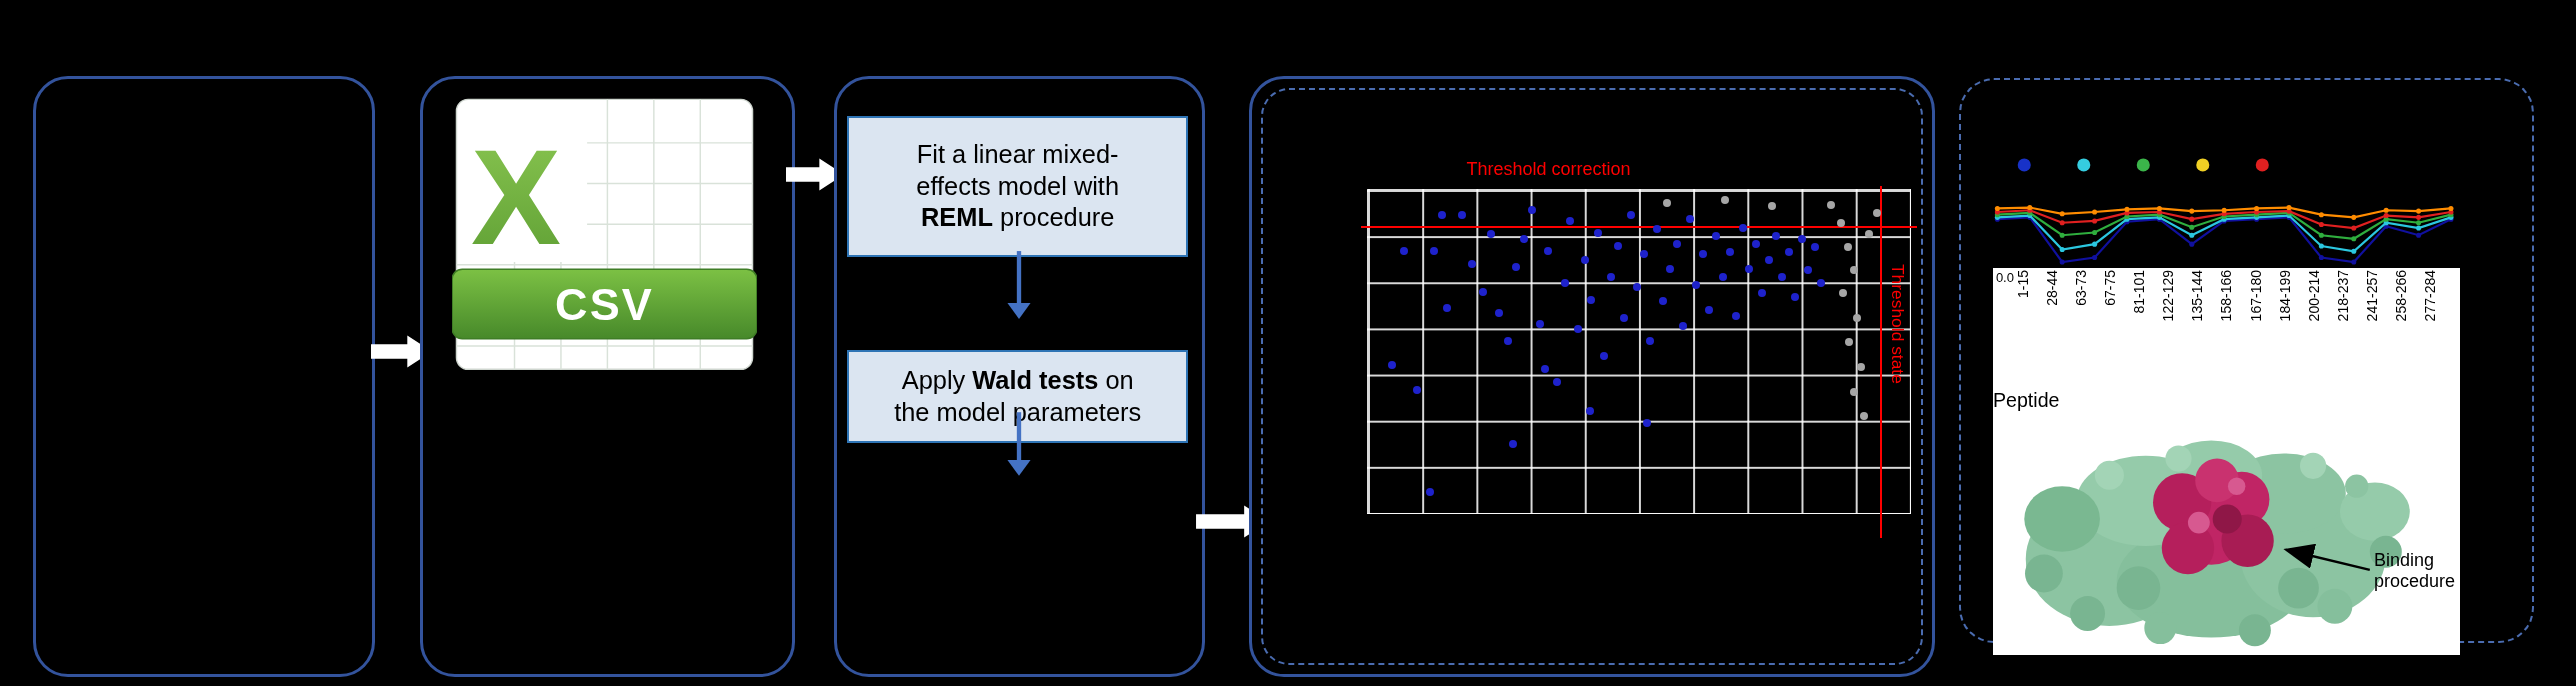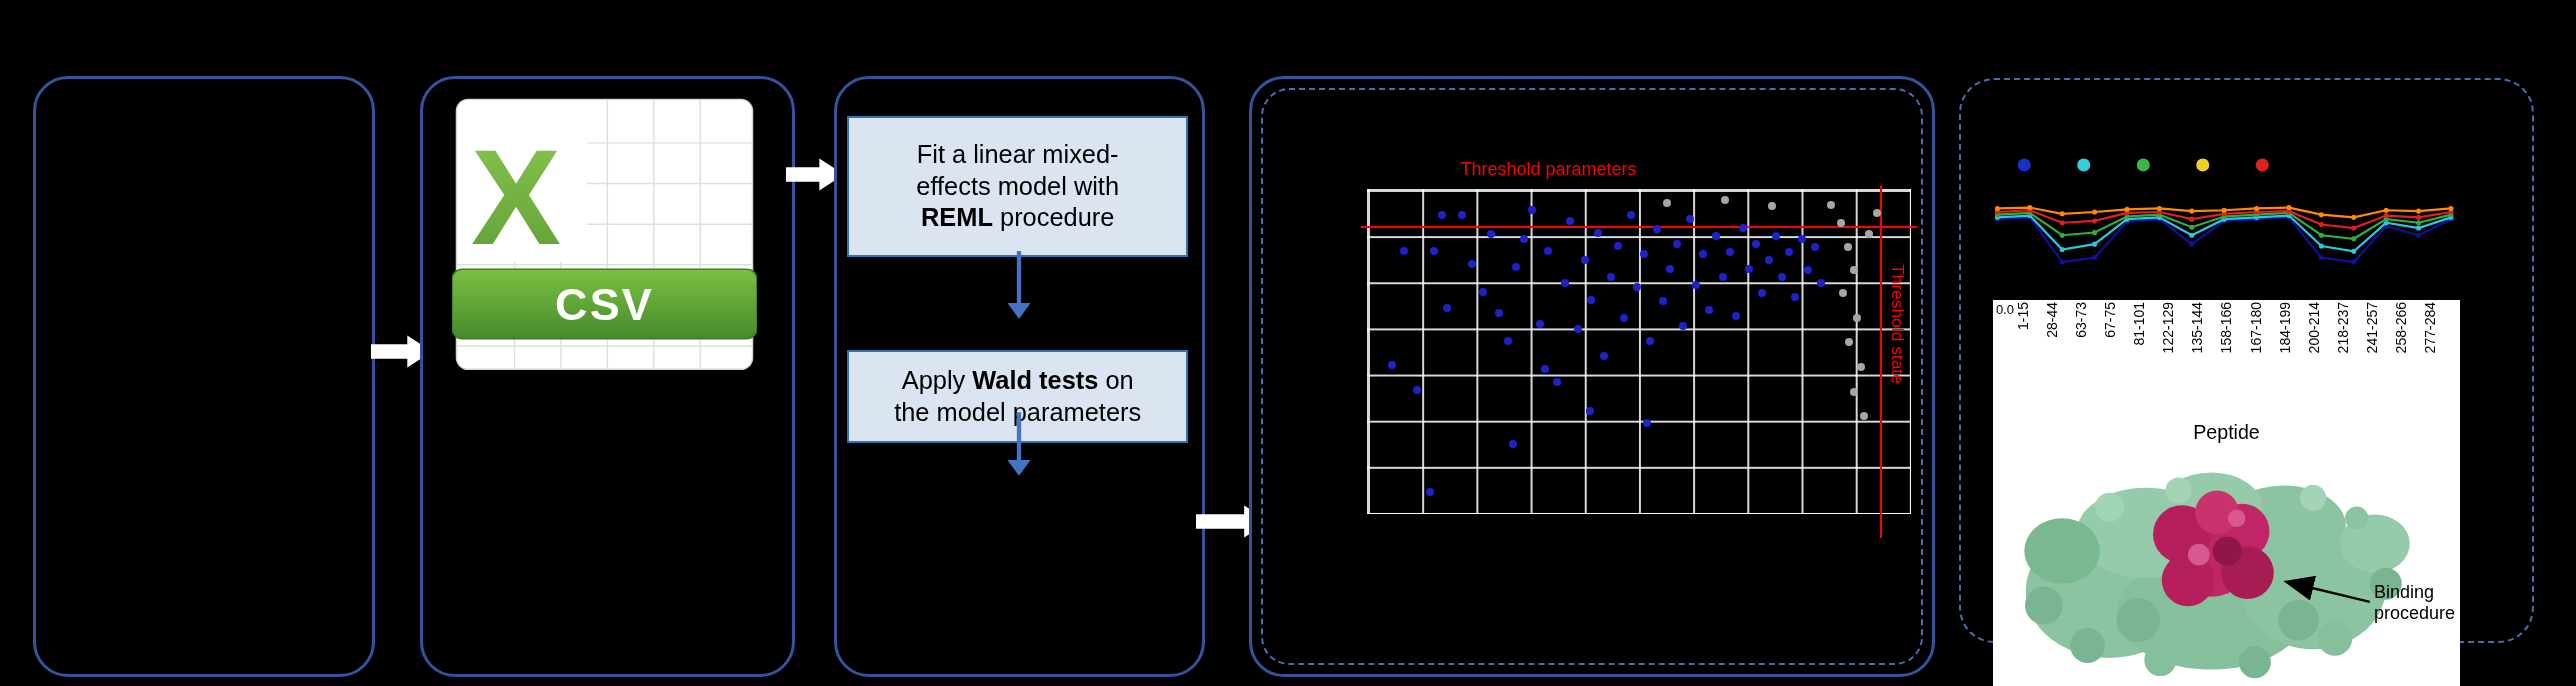--- a/index.html
+++ b/index.html
@@ -27,26 +27,26 @@
   .th-h{position:absolute;left:-7.3px;width:calc(100% + 14.5px);height:2.2px;background:#ff0000;}
   .th-v{position:absolute;top:-4.4px;height:calc(100% + 29px);width:2.2px;background:#ff0000;}
   .scatter-title{position:absolute;left:115px;top:80px;width:363px;text-align:center;
                  color:#ff0000;font-size:18px;}
   .scatter-rlabel{position:absolute;left:635px;top:185px;color:#ff0000;font-size:17.4px;
                   writing-mode:vertical-rl;}
 
   
   .p5-border{position:absolute;left:1.5px;top:1.5px;width:571px;height:561px;
              border:2.9px dashed #4a6cb0;border-radius:35px;}
-  .whitebox{position:absolute;left:36px;top:192px;width:467px;height:387px;background:#fff;margin-top:32px;}
+  .whitebox{position:absolute;left:36px;top:192px;width:467px;height:387px;background:#fff;}
   .ytick{position:absolute;left:2.9px;top:1.5px;font-size:13px;color:#000;}
   .pep-row{position:absolute;left:22px;right:22px;top:1.5px;height:110px;display:flex;
            justify-content:space-between;align-items:flex-start;}
   .pep{writing-mode:vertical-rl;transform:rotate(180deg);font-size:14px;color:#000;white-space:nowrap;}
-  .pep-title{position:absolute;left:0;top:121px;width:100%;text-align:center;font-size:19.6px;color:#000;}
+  .pep-title{position:absolute;left:0;top:121px;width:100%;text-align:left;font-size:19.6px;color:#000;}
   .protein-svg{position:absolute;left:0;top:0;width:467px;height:387px;}
   .annot{position:absolute;left:381px;top:282px;width:86px;font-size:18px;line-height:1.18;
          color:#000;white-space:pre-line;}
 </style>
 </head>
 <body>
 
 <div class="stage">
 
   <div class="panel" style="left:33px;top:76px;width:336px;height:595px;"></div>
@@ -104,21 +104,21 @@
     </svg>
 
   </div>
 
   <svg class="abs" style="left:1196px;top:504px;" width="73" height="35" viewBox="0 0 100 48">
     <polygon points="0,14 66,14 66,2 100,24 66,46 66,34 0,34" fill="#ffffff"></polygon>
   </svg>
 
   <div class="panel" style="left:1249px;top:76px;width:680px;height:595px;">
     <div class="dashed-inner"></div>
-    <div class="scatter-title">Threshold parameters</div>
+    <div class="scatter-title">Threshold correction</div>
     <div class="plot">
       <div class="th-h" style="top: 11.2%;"></div>
       <div class="th-v" style="left: 94.5%;"></div>
       <div class="abs" style="inset:0;">
           <div class="pt" style="left: 4.5%; top: 54.3%; background: rgb(30, 34, 204);"></div>
           <div class="pt" style="left: 6.7%; top: 18.8%; background: rgb(30, 34, 204);"></div>
           <div class="pt" style="left: 9.1%; top: 61.9%; background: rgb(30, 34, 204);"></div>
           <div class="pt" style="left: 11.5%; top: 93.4%; background: rgb(30, 34, 204);"></div>
           <div class="pt" style="left: 12.1%; top: 18.8%; background: rgb(30, 34, 204);"></div>
           <div class="pt" style="left: 13.6%; top: 7.6%; background: rgb(30, 34, 204);"></div>

